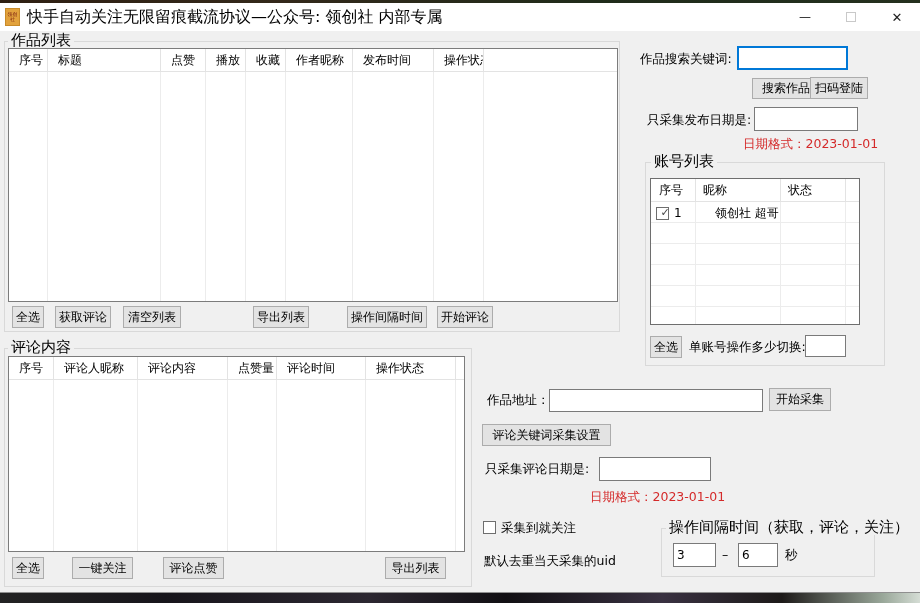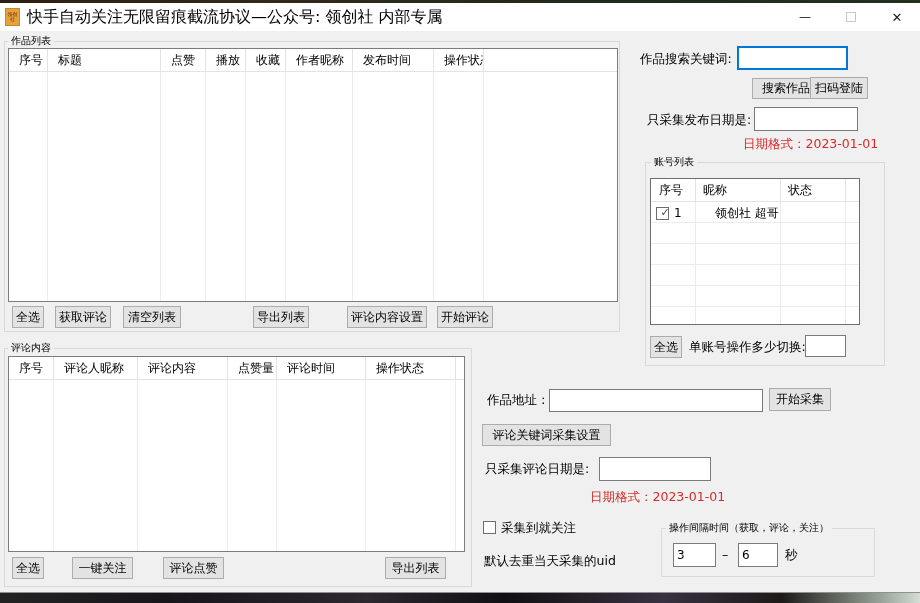--- a/index.html
+++ b/index.html
@@ -31,21 +31,21 @@
     border:1px solid #c88a28;box-sizing:border-box;
   }
   .app-icon span{font-size:5px;line-height:5px;color:#7a1d10;letter-spacing:0;}
   .title-text{margin-left:7px;font-size:16px;white-space:nowrap;}
   .win-controls{position:absolute;right:0;top:0;height:28px;display:flex;}
   .win-btn{width:46px;height:28px;display:flex;align-items:center;justify-content:center;font-size:12px;color:#222;}
   .max-box{width:10px;height:10px;border:1px solid #c9c9c9;box-sizing:border-box;}
   .win-btn.close{font-size:13px;}
 
   .grp{position:absolute;border:1px solid #d9d9d9;box-sizing:border-box;}
-  .grp-label{position:absolute;background:#f0f0f0;padding:0 3px;font-size:10px;line-height:15px;white-space:nowrap;z-index:2;}
+  .grp-label{position:absolute;background:#f0f0f0;padding:0 3px;font-size:15px;line-height:15px;white-space:nowrap;z-index:2;}
 
   .lv{position:absolute;background:#fff;border:1px solid #7c7c7c;box-sizing:border-box;z-index:1;overflow:hidden;}
   .lv-header{display:flex;height:22px;border-bottom:1px solid #e3e3e3;background:#fff;}
   .lv-col{border-right:1px solid #e3e3e3;box-sizing:border-box;display:flex;align-items:center;padding-left:10px;font-size:12px;white-space:nowrap;overflow:hidden;flex:none;}
   .lv-col.fill{flex:1;border-right:none;}
   .lv-body{position:relative;flex:1;}
   .lv{display:flex;flex-direction:column;}
   .vl{position:absolute;top:0;bottom:0;width:1px;background:#ececec;}
   .gridrows{position:absolute;left:0;right:0;top:0;bottom:0;
     background:repeating-linear-gradient(to bottom,transparent 0,transparent 20px,#ececec 20px,#ececec 21px);}
@@ -119,21 +119,21 @@
       <i class="vl" style="left:343px"></i>
     <i class="vl" style="left:424px"></i>
       <i class="vl" style="left:474px"></i>
   </div>
 </div>
 
 <div class="btn" style="left:12px;top:306px;min-width:27px;">全选</div>
 <div class="btn" style="left:55px;top:306px;min-width:51px;">获取评论</div>
 <div class="btn" style="left:123px;top:306px;min-width:58px;">清空列表</div>
 <div class="btn" style="left:253px;top:306px;min-width:50px;">导出列表</div>
-<div class="btn" style="left:347px;top:306px;min-width:68px;">评论内容设置</div>
+<div class="btn" style="left:347px;top:306px;min-width:68px;">操作间隔时间</div>
 <div class="btn" style="left:437px;top:306px;min-width:51px;text-align:center;">开始评论</div>
 
 <div class="grp" style="left:4px;top:348px;width:468px;height:239px;"></div>
 <div class="grp-label" style="left:8px;top:340px;">评论内容</div>
 
 <div class="lv" style="left:8px;top:356px;width:457px;height:196px;">
   <div class="lv-header">
     <div class="lv-col" style="width:45px">序号</div>
     <div class="lv-col" style="width:84px">评论人昵称</div>
     <div class="lv-col" style="width:90px">评论内容</div>

